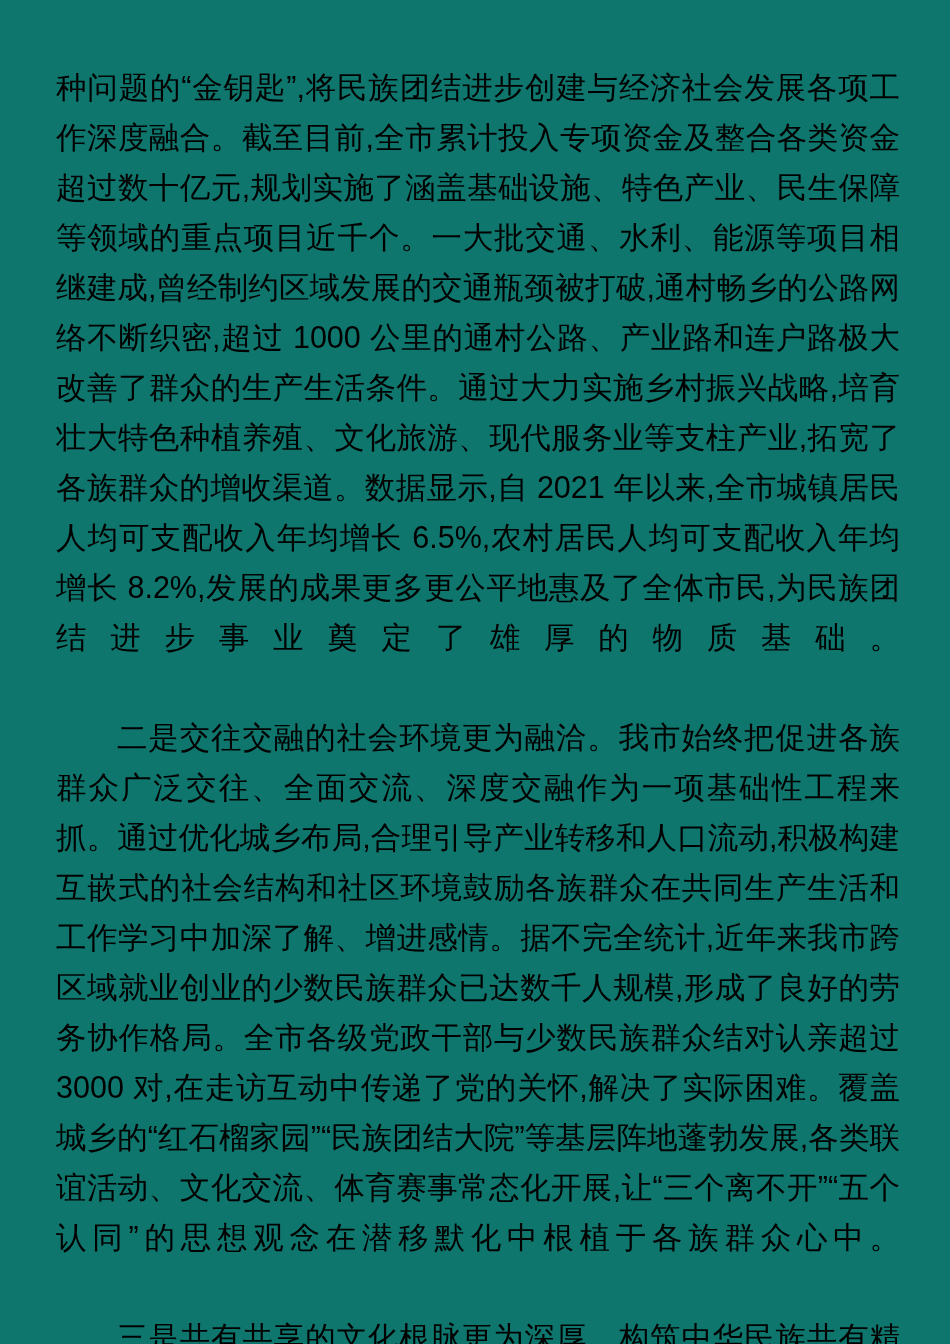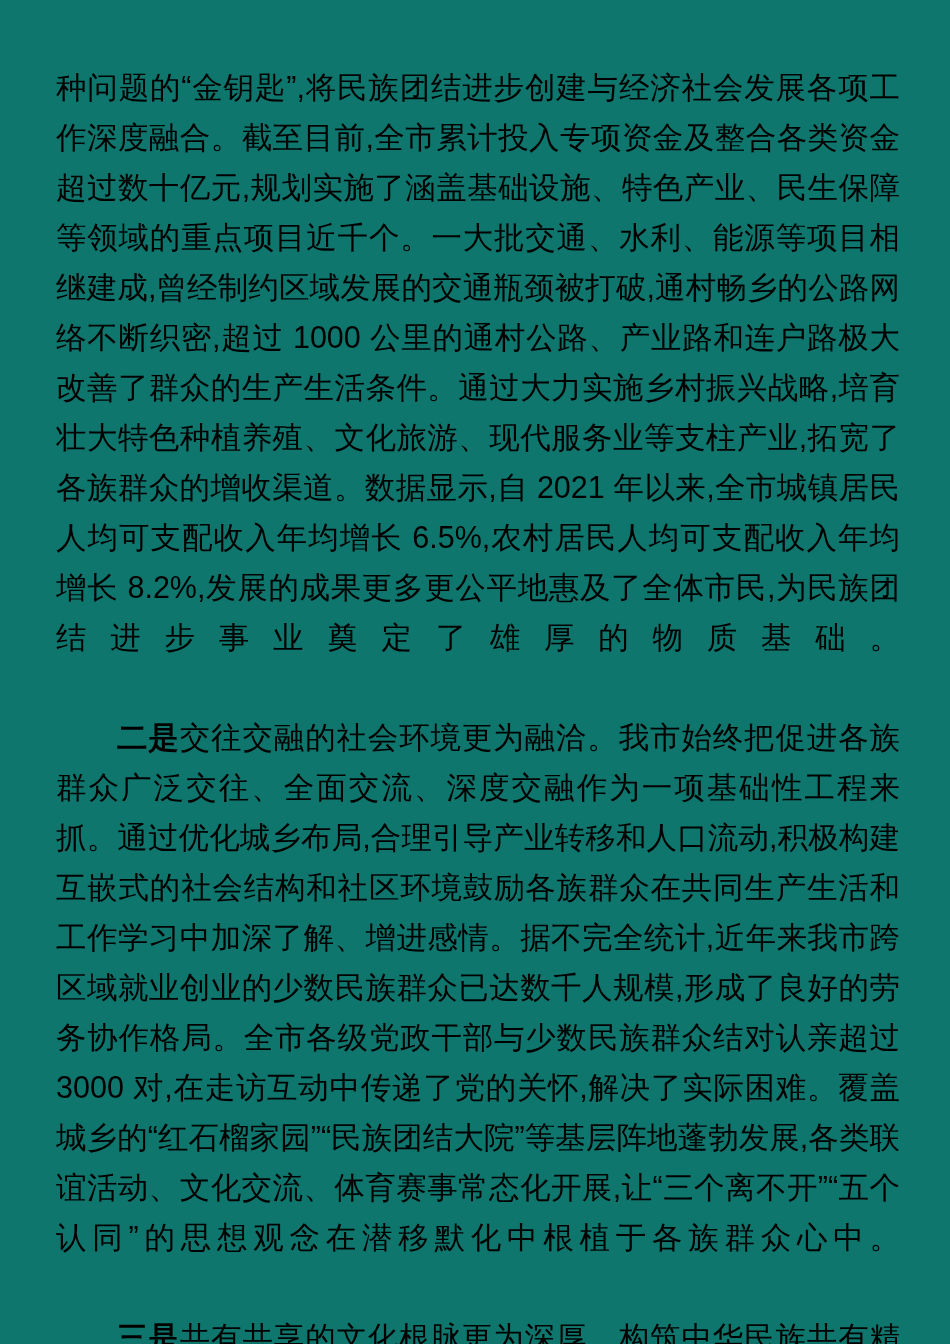--- a/index.html
+++ b/index.html
@@ -33,21 +33,21 @@
     text-justify: inter-character;
     letter-spacing: 0px;
     margin: 0;
     word-break: break-all;
     -webkit-font-smoothing: antialiased;
   }
   .para.indent {
     text-indent: 61px;
   }
   .lead {
-    font-weight: bold;
+    font-weight: normal;
   }
   
   .para::after {
     content: "";
     display: inline-block;
     width: 100%;
   }
 </style>
 </head>
 <body>

